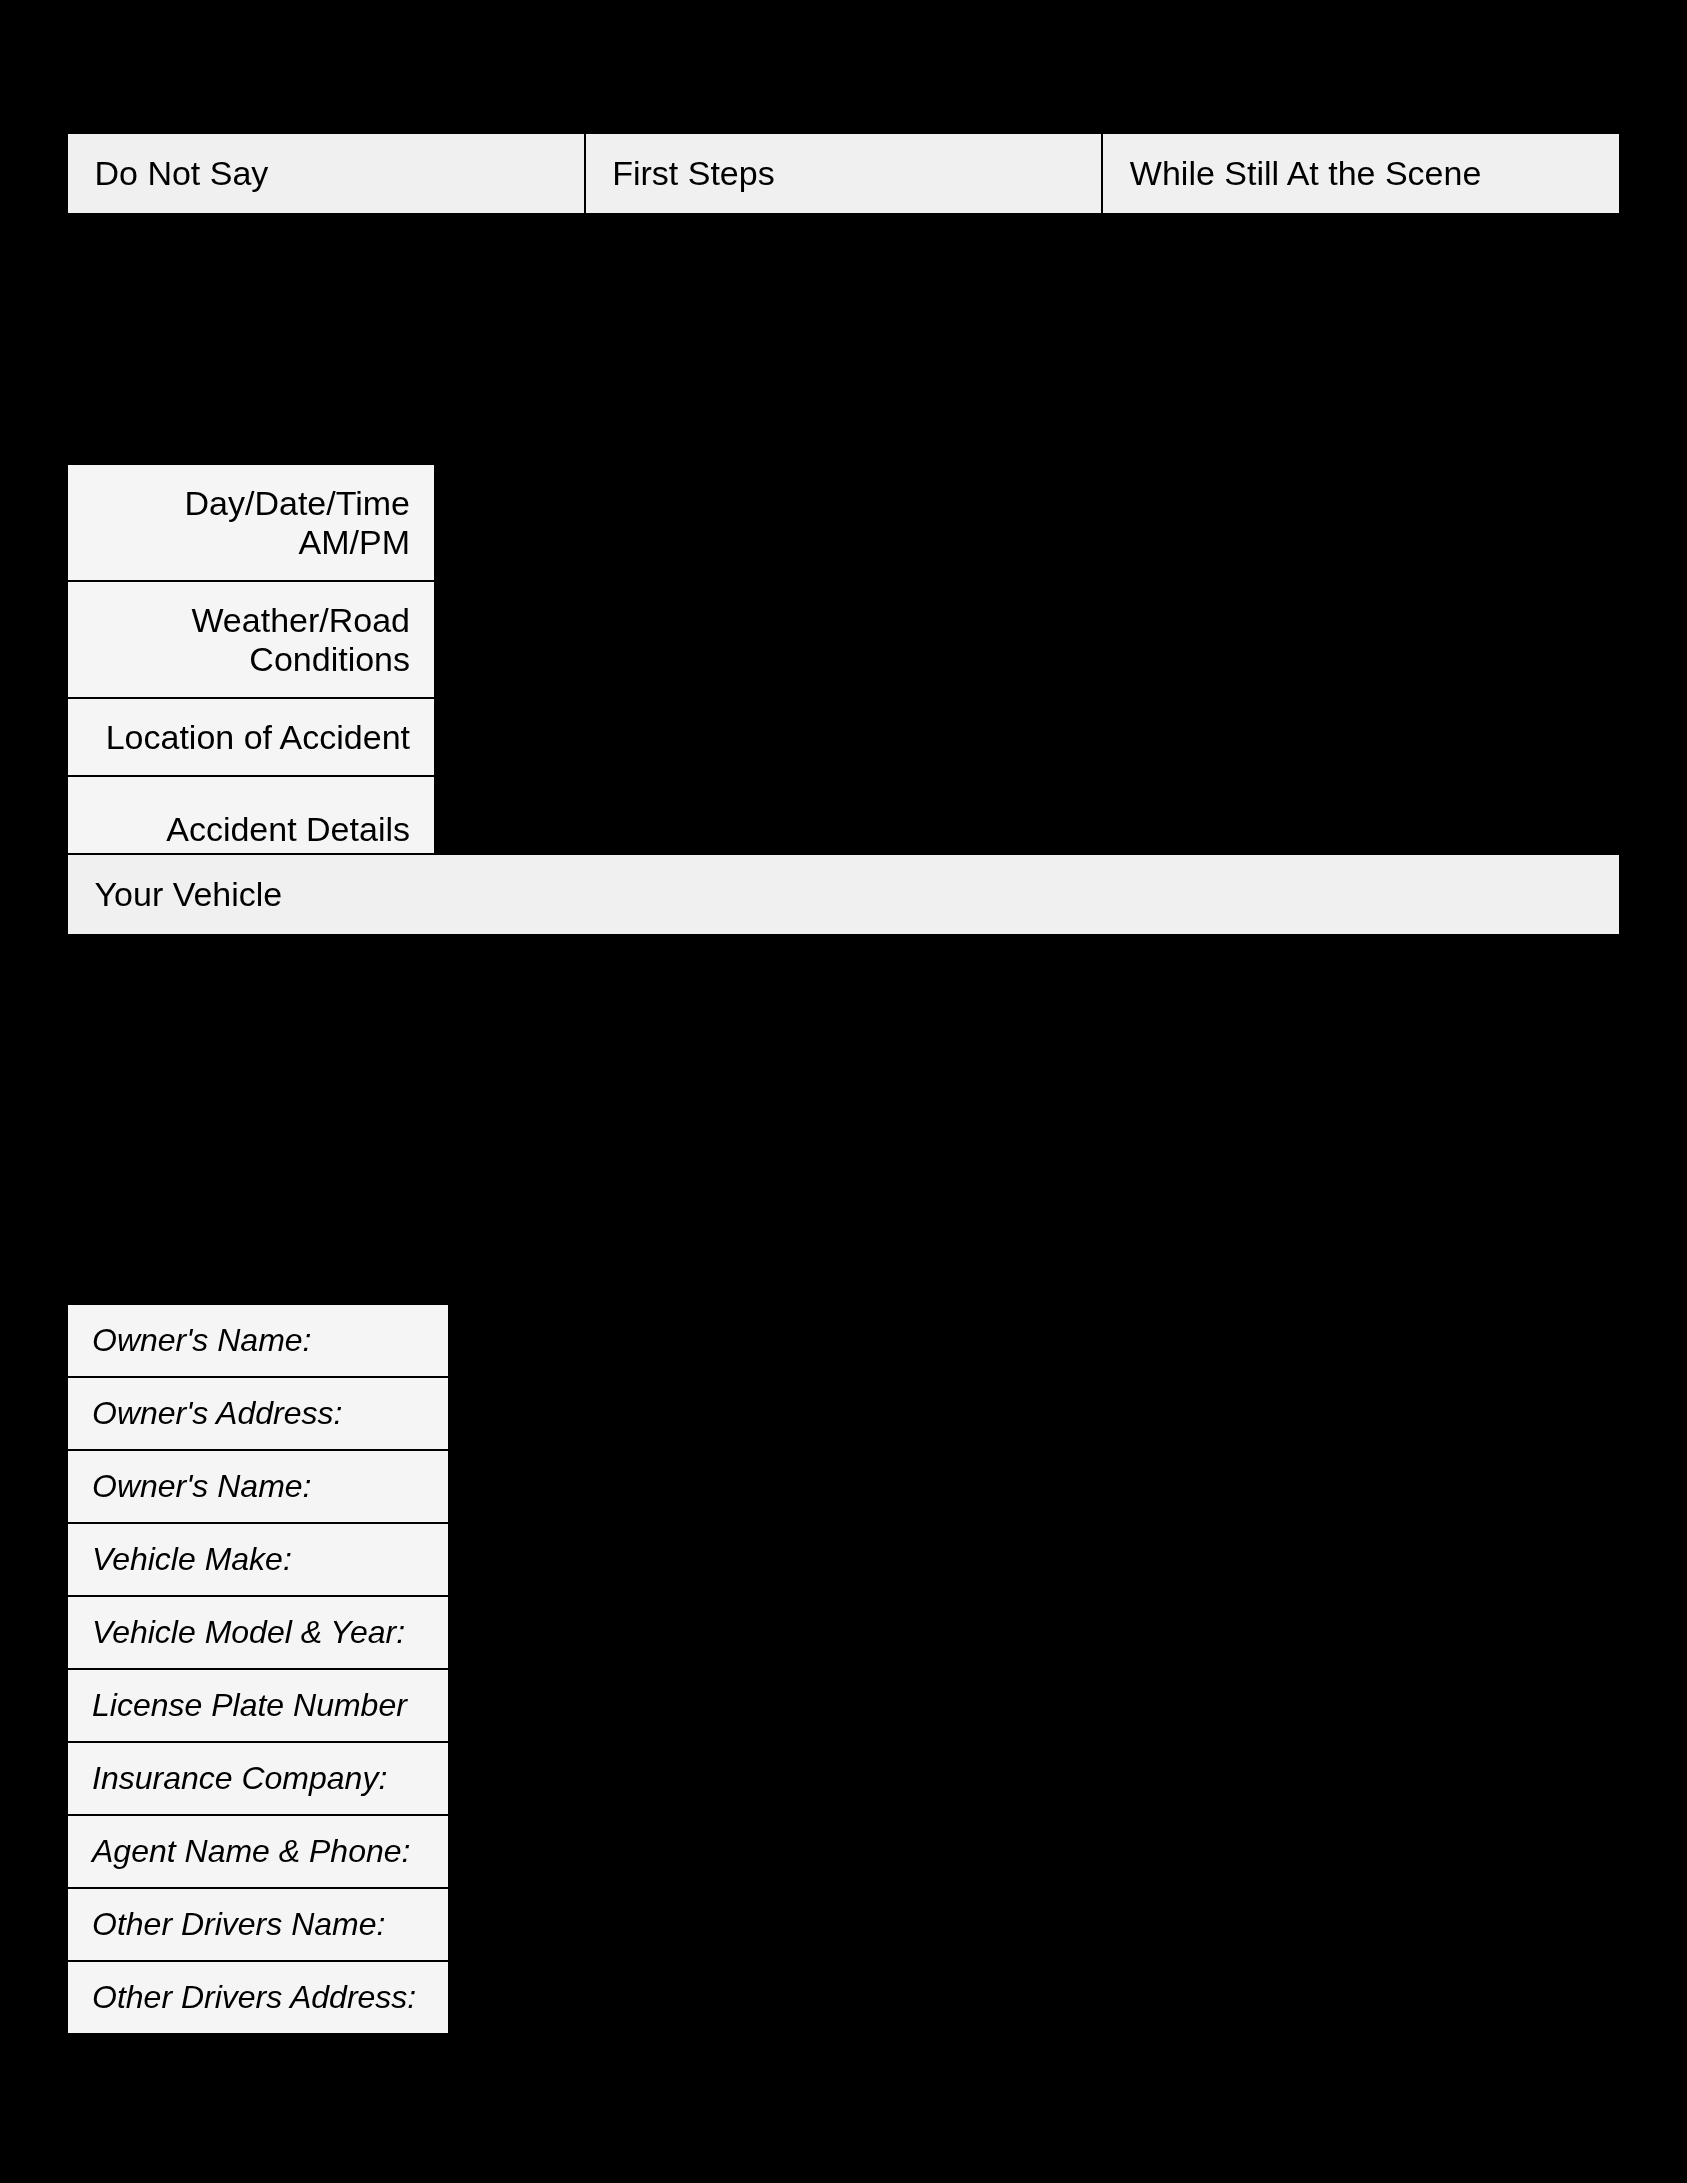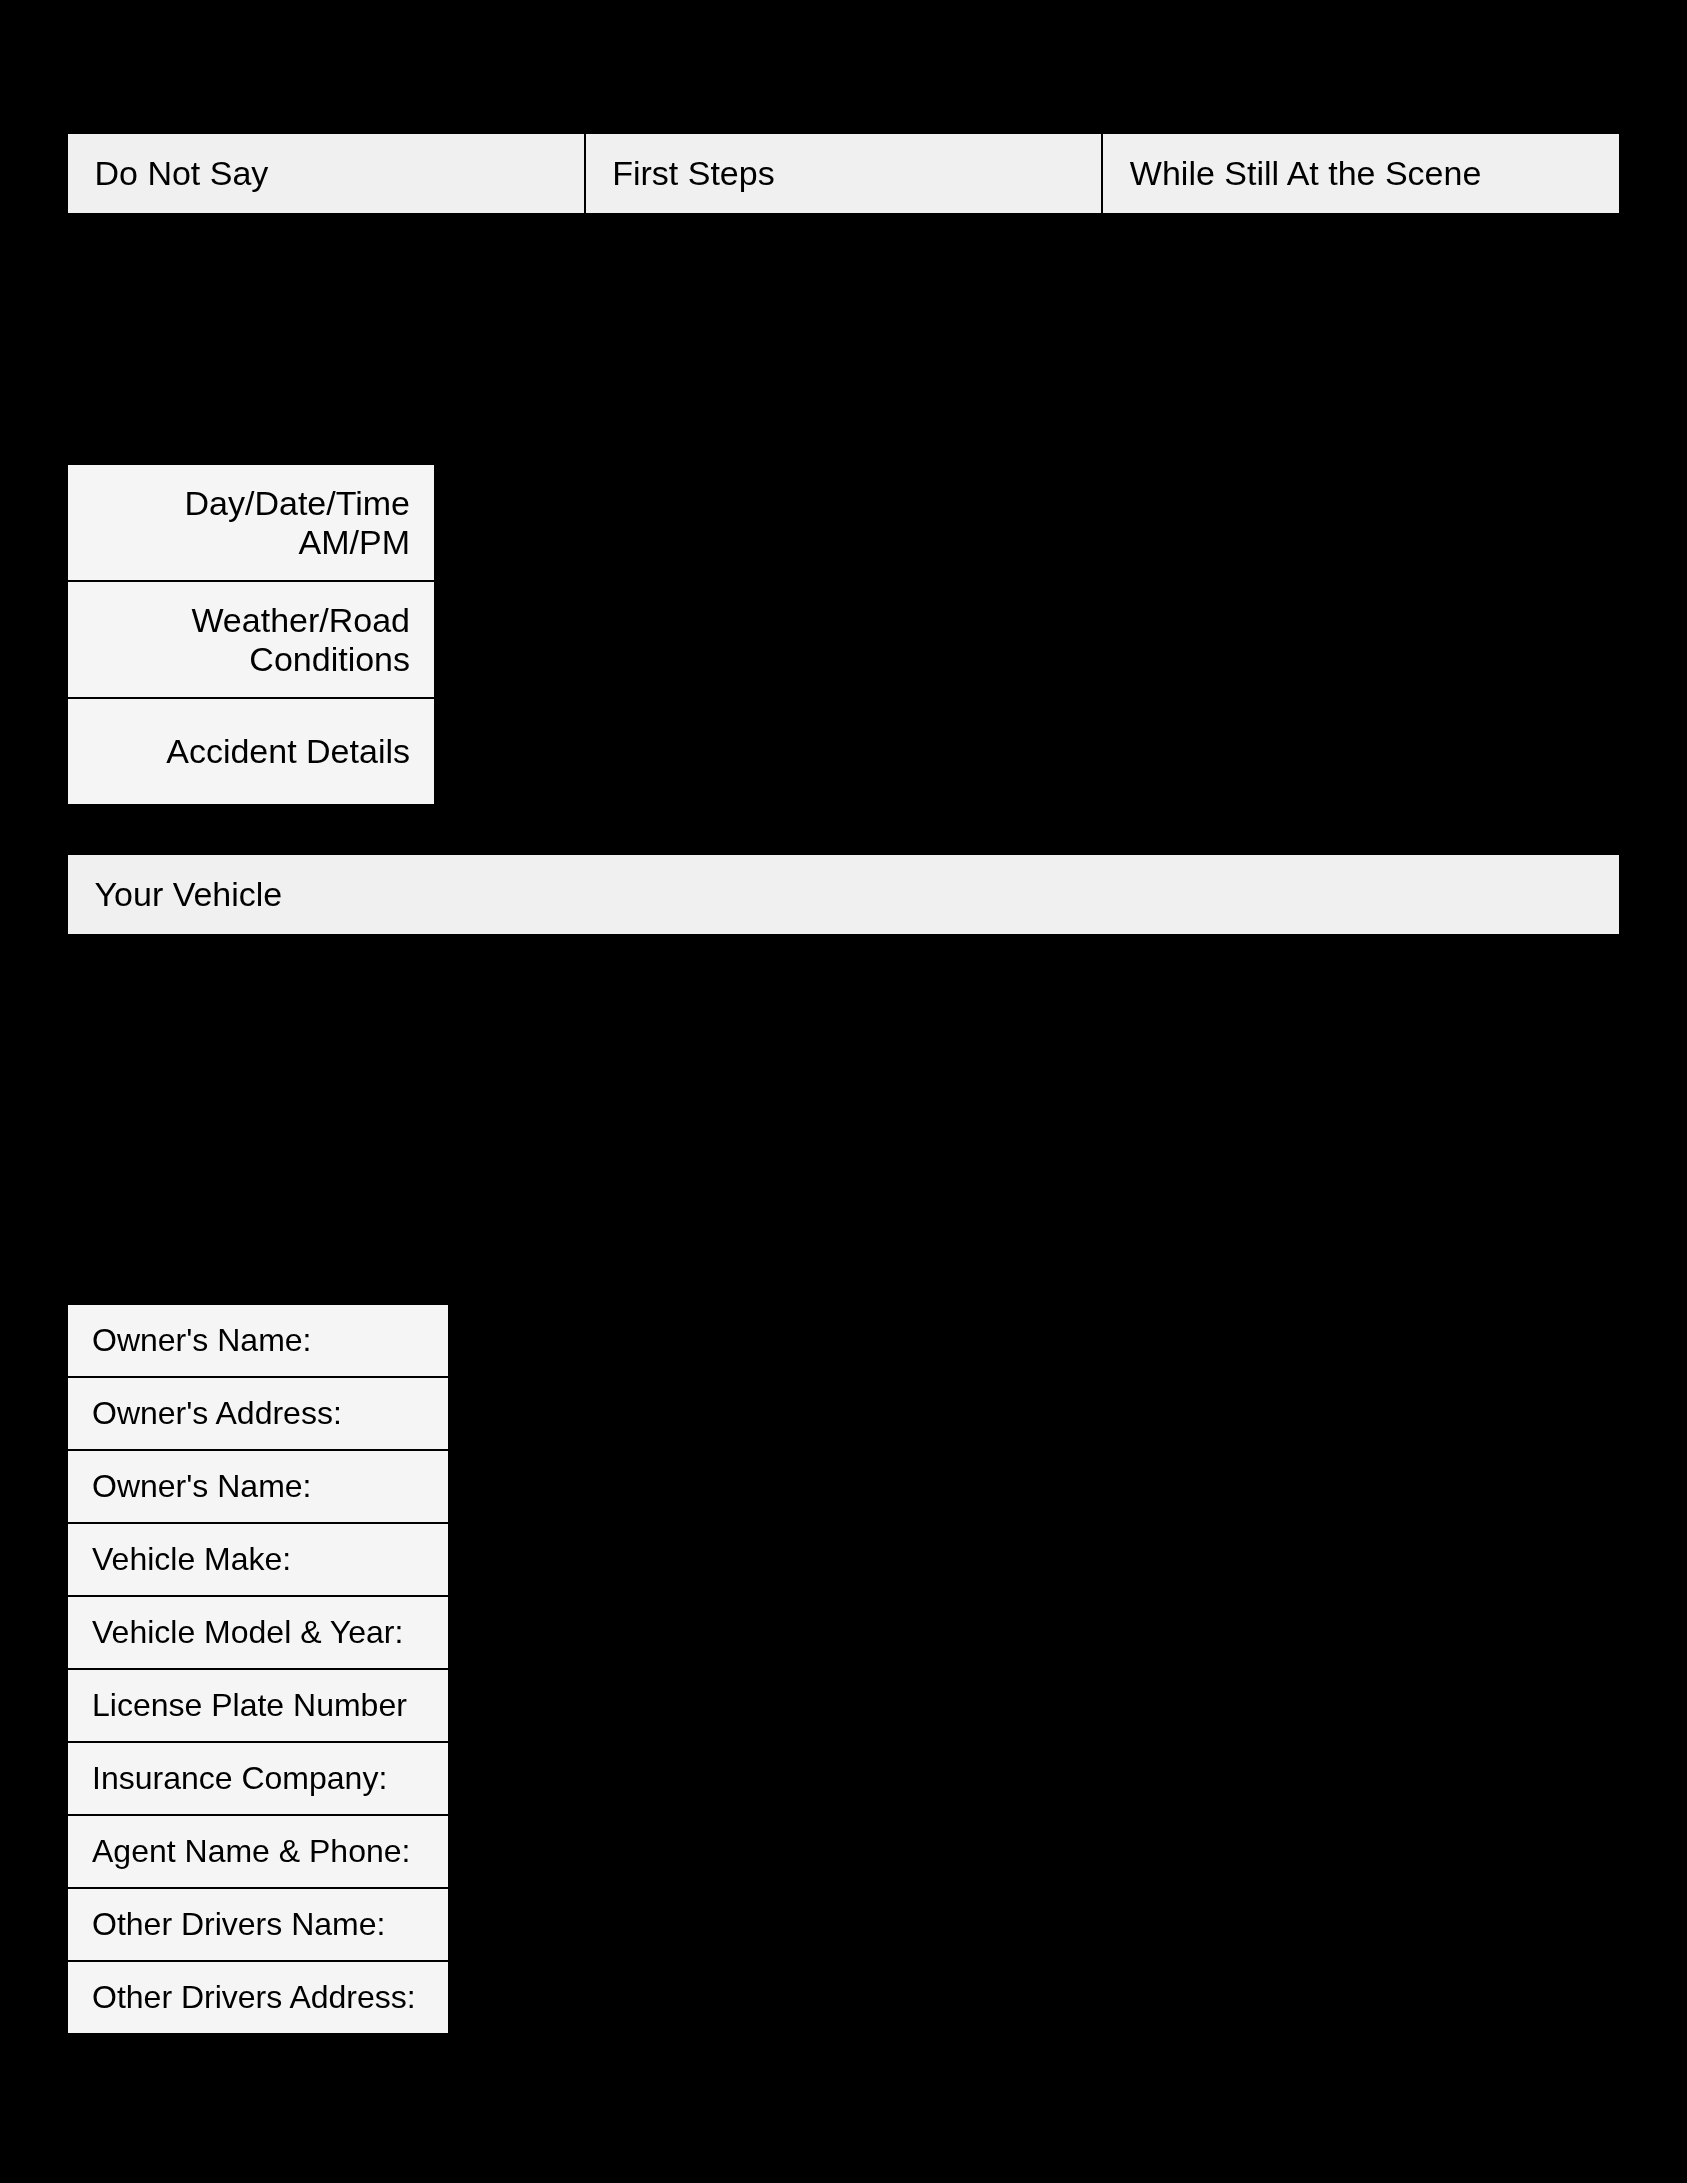--- a/index.html
+++ b/index.html
@@ -96,20 +96,21 @@
     }
 
     
     .form-fields-table {
       position: absolute;
       top: 1303px;
       left: 66px;
       width: 384px;
       border: 2px solid #000;
       background: #fff;
+      font-style: italic;
     }
 
     .form-field-cell {
       padding: 17px 24px;
       border-bottom: 2px solid #000;
       font-size: 32px;
       background: #f5f5f5;
     }
 
     .form-field-cell:last-child {
@@ -132,20 +133,23 @@
       <span>While Still At the Scene</span>
     </div>
   </div>
 
   <div class="accident-info-table">
     <div class="info-cell">
       <span>Day/Date/Time AM/PM</span>
     </div>
     <div class="info-cell">
       <span>Weather/Road Conditions</span>
+    </div>
+    <div class="info-cell">
+      <span>Location of Accident</span>
     </div>
     <div class="info-cell">
       <span>Accident Details</span>
     </div>
   </div>
 
   <div class="vehicle-headers">
     <div class="vehicle-header-cell">
       <span>Your Vehicle</span>
     </div>

